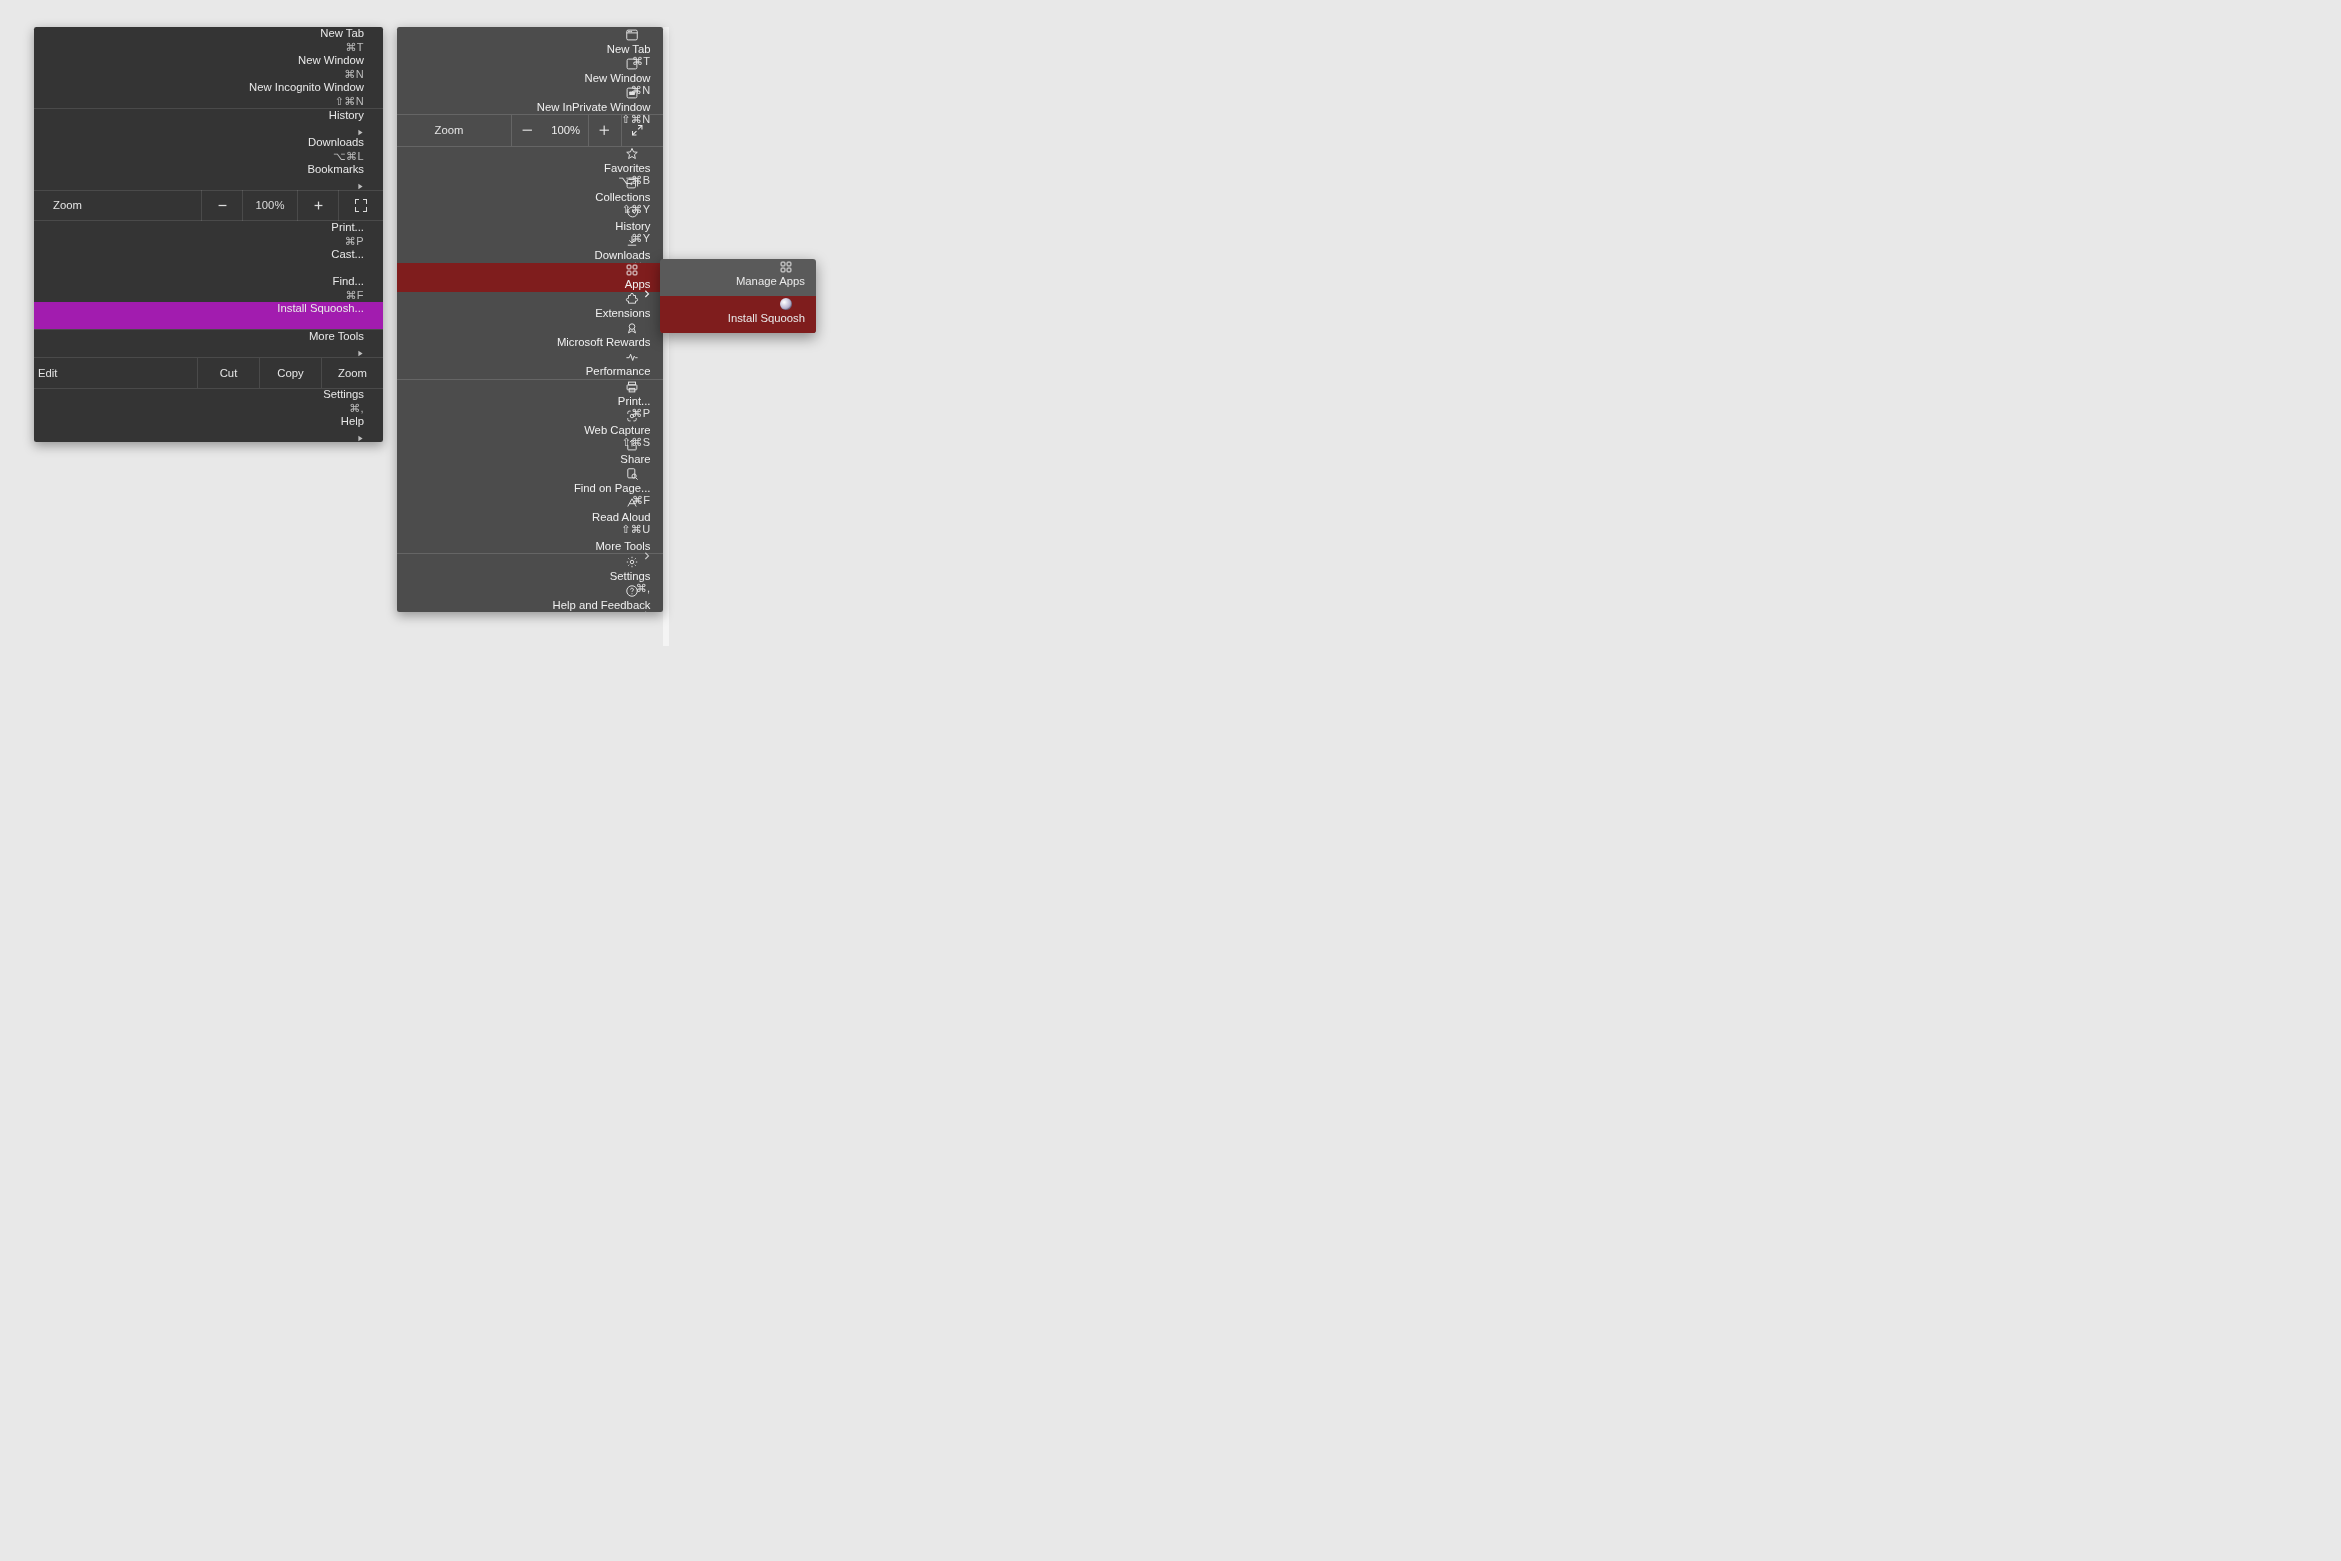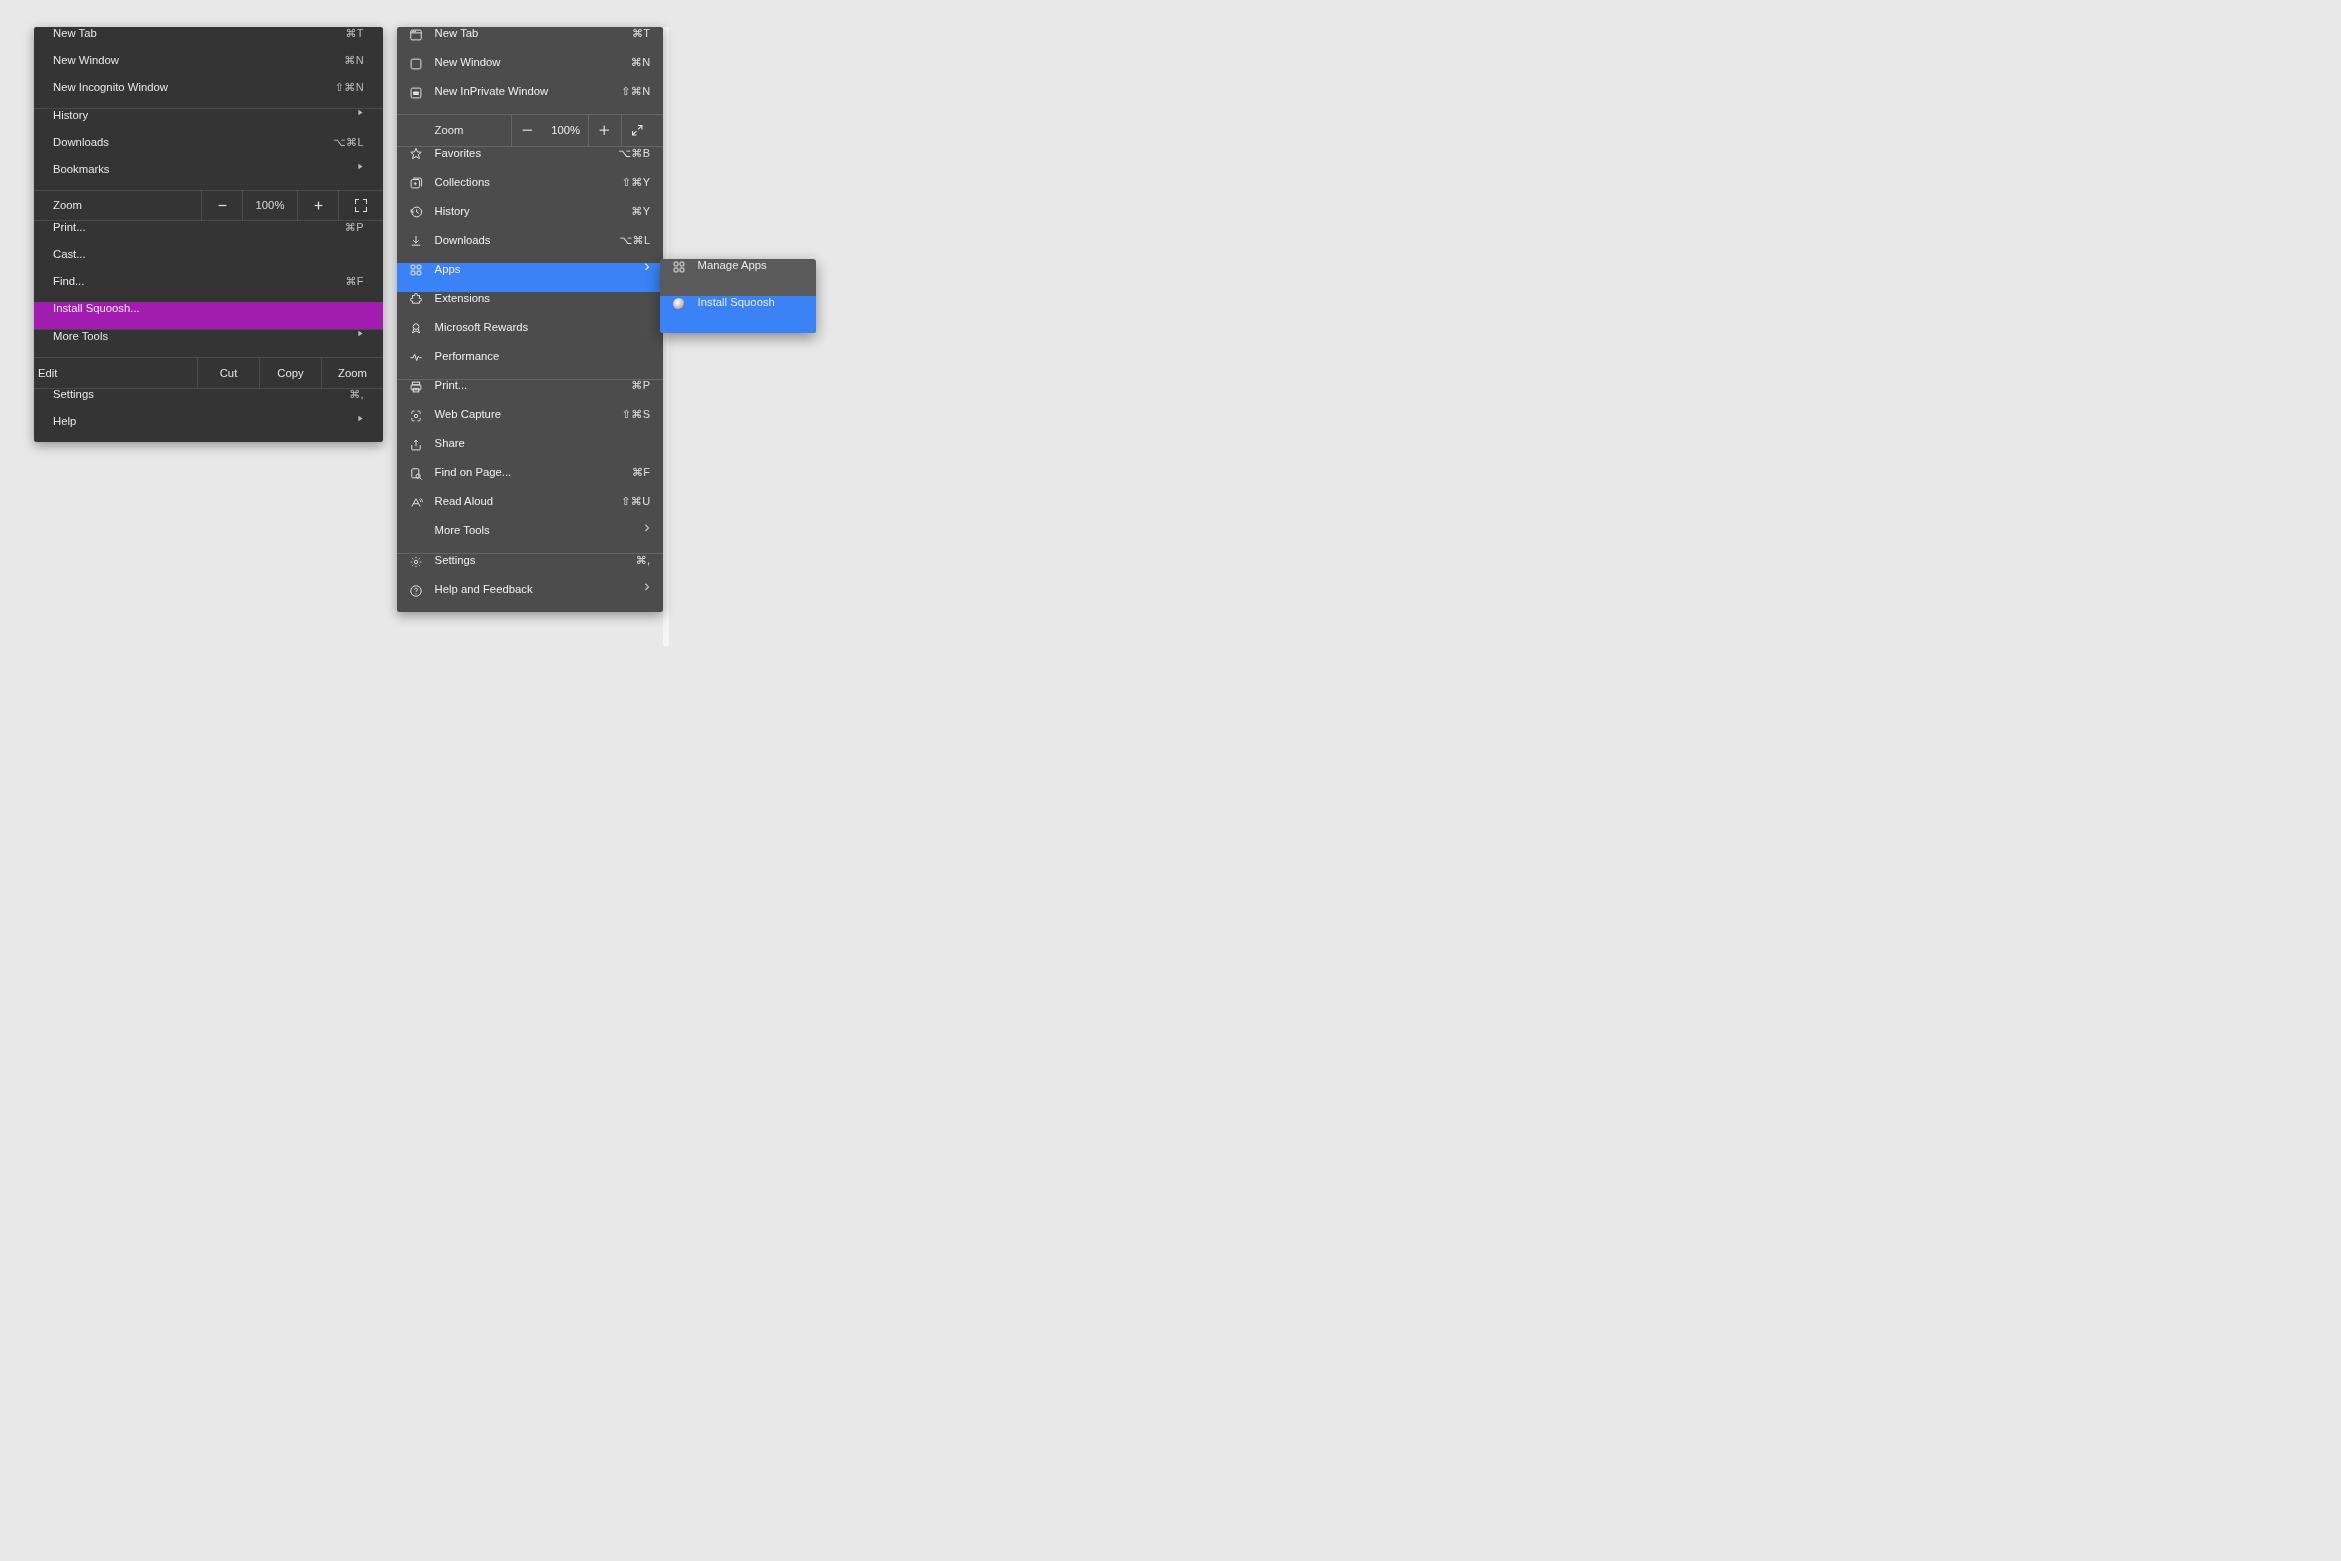--- a/index.html
+++ b/index.html
@@ -14,31 +14,32 @@
     }
     .menu {
       position: absolute;
       background: #3a3a3a;
       border-radius: 2.3px;
       box-shadow: 0 3.1px 11px rgba(0,0,0,0.35);
       overflow: hidden;
     }
     .menu-item {
       display: flex;
-      align-items: flex-start;
+      align-items: flex-end;
       height: 27px;
       padding: 0 12.5px;
       cursor: default;
       position: relative;
+      flex-direction: column;
     }
     .menu-item.hovered {
       background: #a21caf;
     }
     .menu-item.hovered-light {
-      background: #3b82f6;
+      background: #7f1d1d;
     }
     .menu .divider {
       height: 0.8px;
       background: rgba(255,255,255,0.11);
       margin: 0;
     }
     .label {
       flex: 1;
       color: #eaeaea;
     }

